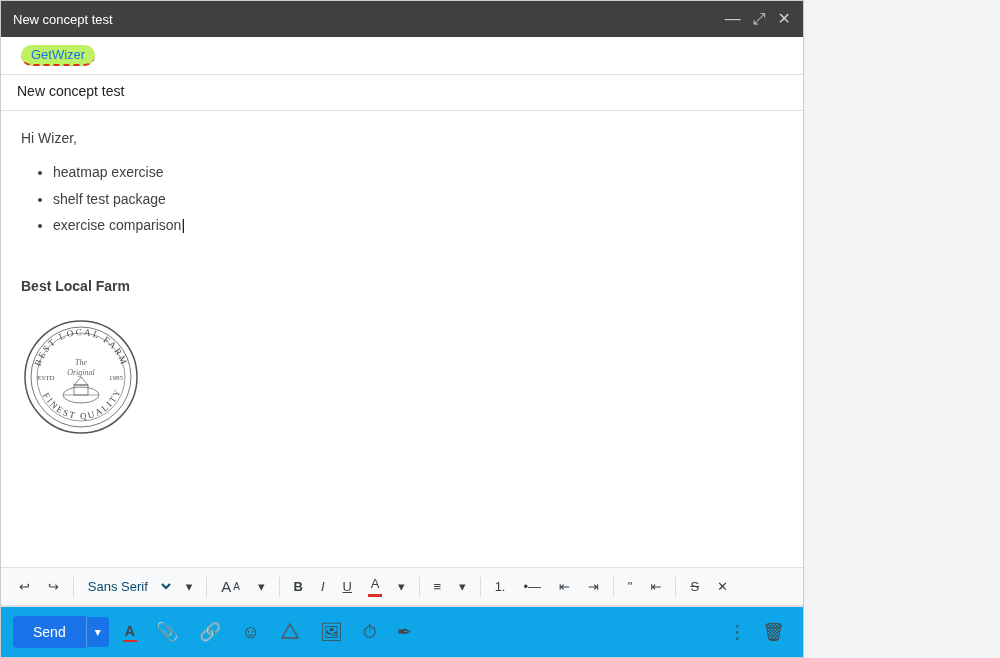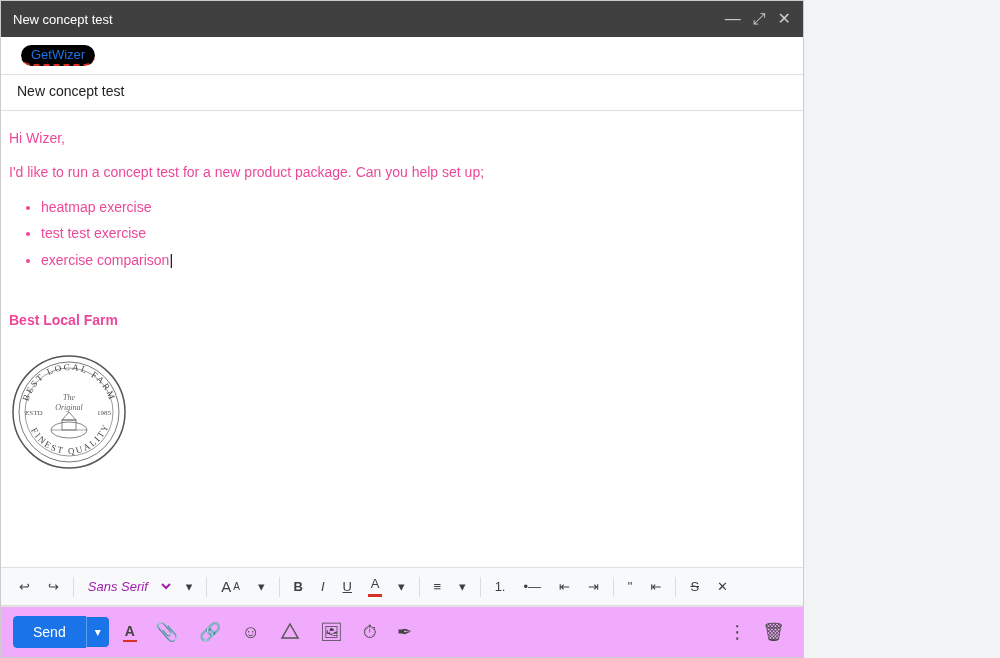--- a/index.html
+++ b/index.html
@@ -49,21 +49,21 @@
       border-bottom: 1px solid #e0e0e0;
       padding: 8px 16px;
       display: flex;
       align-items: center;
       min-height: 36px;
       flex-shrink: 0;
     }
     .recipient-chip {
       display: inline-flex;
       align-items: center;
-      background: #000000;
+      background: #bef264;
       border-radius: 16px;
       padding: 2px 10px;
       font-size: 13px;
       color: #1a73e8;
       margin-left: 4px;
       border-bottom: 2px dashed #d93025;
     }
     .subject-row {
       border-bottom: 1px solid #e0e0e0;
       padding: 8px 16px;
@@ -71,24 +71,24 @@
       flex-shrink: 0;
     }
     .subject-text {
       font-size: 14px;
       color: #202124;
     }
 
     
     .email-body {
       flex: 1;
-      padding: 16px 8px;
+      padding: 16px 20px;
       overflow-y: auto;
       font-size: 14px;
-      color: #ec4899;
+      color: #404040;
       line-height: 1.6;
     }
     .email-body p {
       margin-bottom: 12px;
     }
     .email-body ul {
       margin-left: 32px;
       margin-bottom: 4px;
     }
     .email-body li {
@@ -140,33 +140,32 @@
     .toolbar-divider {
       width: 1px;
       height: 20px;
       background: #dadce0;
       margin: 0 2px;
     }
     .toolbar-select {
       background: none;
       border: none;
       font-size: 13px;
-      color: #a21caf;
+      color: #0c4a6e;
       cursor: pointer;
       padding: 4px 2px;
-      font-style: italic;
     }
     .font-bold { font-weight: bold; }
     .font-italic { font-style: italic; }
     .font-underline { text-decoration: underline; }
     .font-strike { text-decoration: line-through; }
 
     
     .action-bar {
-      background: #f0abfc;
+      background: #0ea5e9;
       border-top: 1px solid #e0e0e0;
       padding: 8px 12px;
       display: flex;
       align-items: center;
       gap: 8px;
       flex-shrink: 0;
     }
     .send-group {
       display: flex;
       align-items: center;
@@ -229,24 +228,23 @@
   <div class="header-row">
     <span class="recipient-chip">GetWizer</span>
   </div>
 
   <div class="subject-row">
     <span class="subject-text">New concept test</span>
   </div>
 
   <div class="email-body">
     <p>Hi Wizer,</p>
-    <p>I'd like to run a concept test for a new product package. Can you help set up;</p>
     <ul>
       <li>heatmap exercise</li>
-      <li>test test exercise</li>
+      <li>shelf test package</li>
       <li><span>exercise comparison</span><span class="cursor-blink"></span></li>
     </ul>
     <p>&nbsp;</p>
     <p class="signature-company">Best Local Farm</p>
 
     
     <svg class="seal" viewBox="0 0 120 120" xmlns="http://www.w3.org/2000/svg">
       <circle cx="60" cy="60" r="56" fill="none" stroke="#555" stroke-width="1.5"></circle>
       <circle cx="60" cy="60" r="50" fill="none" stroke="#555" stroke-width="0.8"></circle>
       <circle cx="60" cy="60" r="44" fill="none" stroke="#555" stroke-width="0.6"></circle>

